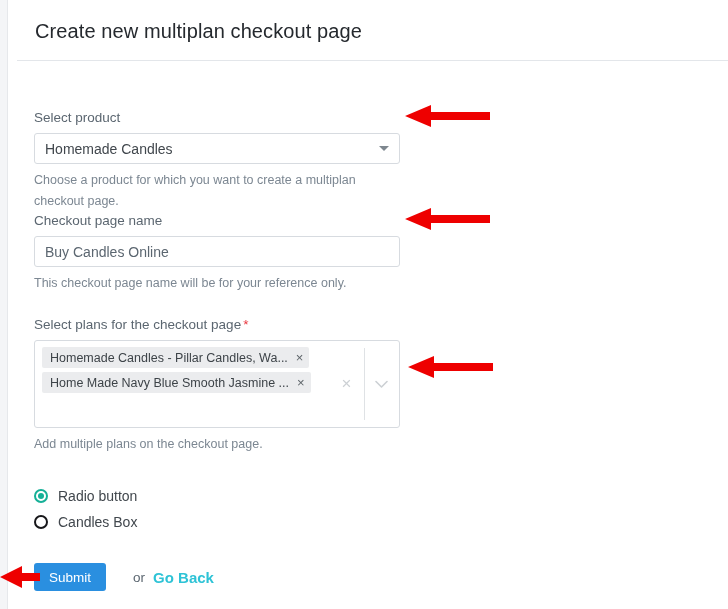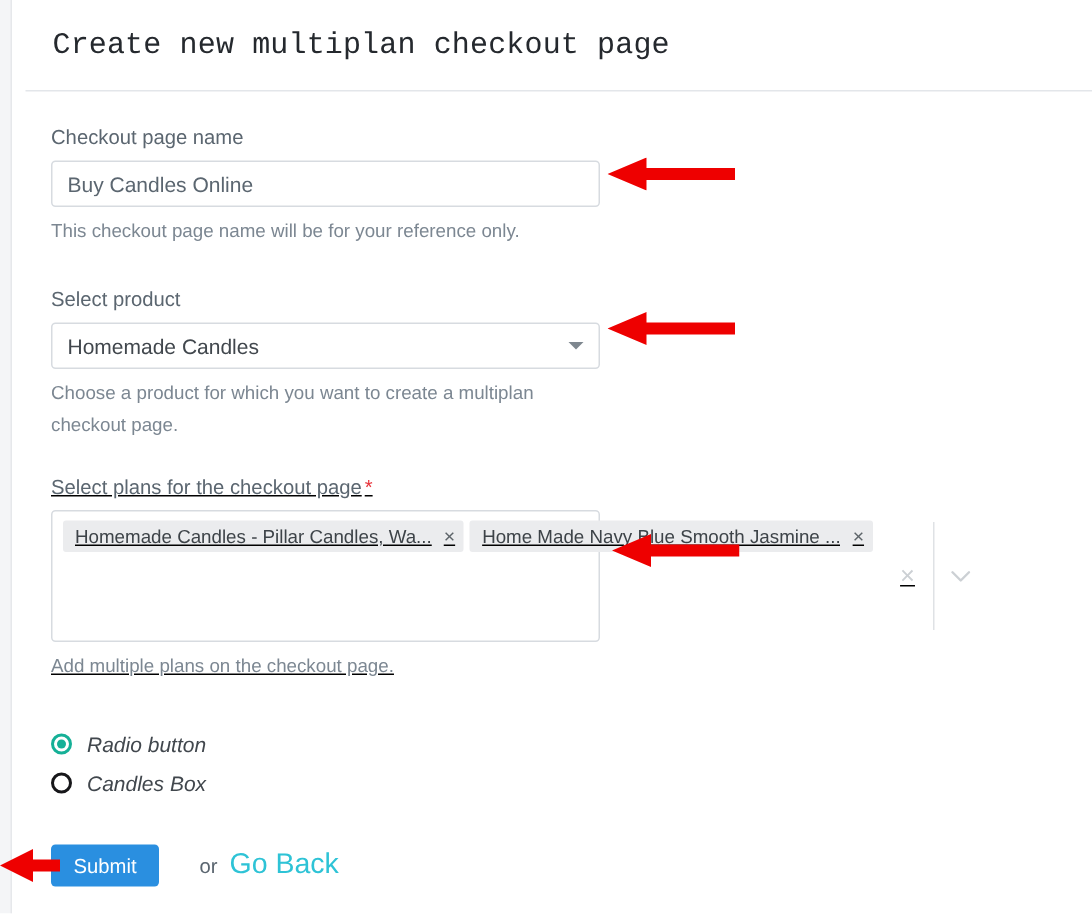--- a/index.html
+++ b/index.html
@@ -29,21 +29,20 @@
     position: absolute;
     left: 9px; top: 0;
     width: 719px; height: 609px;
     background: #ffffff;
     box-sizing: border-box;
   }
 
   
   .header {
     padding: 18px 0 16px 26px;
-    font-family: Liberation Mono, monospace;
   }
   .page-title {
     font-size: 20px;
     color: #25292e;
     font-weight: normal;
     letter-spacing: .1px;
     line-height: 26px;
     margin: 0;
   }
   .header-divider {
@@ -128,20 +127,21 @@
     border: 1px solid #d7dbe0;
     border-radius: 3px;
     background: #fff;
     display: flex;
     position: relative;
   }
   .ms-values {
     flex: 1;
     padding: 6px 6px 6px 7px;
     display: flex;
+    flex-direction: column;
     align-items: flex-start;
     gap: 4px;
   }
   .chip {
     background: #ebecee;
     border-radius: 2px;
     display: inline-flex;
     align-items: center;
     height: 21px;
     max-width: 282px;
@@ -206,21 +206,20 @@
   .radio-row.checked .radio-outer { border-color: #15b097; }
   .radio-inner {
     width: 6px; height: 6px;
     border-radius: 50%;
     background: transparent;
   }
   .radio-row.checked .radio-inner { background: #15b097; }
   .radio-label {
     font-size: 14px;
     color: #41474d;
-    font-style: italic;
   }
 
   
   .actions {
     margin-top: 28px;
     display: flex;
     align-items: center;
   }
   .submit-btn {
     background: #2a8fe0;
@@ -232,24 +231,25 @@
     font-size: 13.5px;
     font-family: "Liberation Sans", sans-serif;
     cursor: pointer;
   }
   .or-text {
     font-size: 13.5px;
     color: #5b6670;
     margin: 0 8px 0 27px;
   }
   .go-back-link {
-    font-size: 19px;
+    font-size: 15px;
     color: #2ec3d6;
     text-decoration: none;
     cursor: pointer;
+    font-weight: bold;
   }
 
   
   .arrow {
     position: absolute;
     height: 22px;
     pointer-events: none;
   }
   .arrow svg { display: block; }
 </style>
@@ -259,39 +259,39 @@
 <div class="page-gutter"></div>
 
 <div class="page">
 
   <div class="header">
     <h1 class="page-title">Create new multiplan checkout page</h1>
   </div>
   <div class="header-divider"></div>
 
   <div class="form">
-
-    <div class="field">
-      <label class="field-label">Checkout page name</label>
-      <input class="text-input" type="text" value="Buy Candles Online" style="">
-      <div class="help-text">This checkout page name will be for your reference only.</div>
-    </div>
 
     <div class="field" style="margin-top:26px;">
       <label class="field-label">Select product</label>
       <div class="select-wrap">
         <div class="select-box">
           <span>Homemade Candles</span>
         </div>
         <span class="caret-down"></span>
       </div>
       <div class="help-text">Choose a product for which you want to create a multiplan checkout page.</div>
     </div>
 
-    <div class="field" style="margin-top:22px;text-decoration:underline;">
+    <div class="field">
+      <label class="field-label">Checkout page name</label>
+      <input class="text-input" type="text" value="Buy Candles Online" style="">
+      <div class="help-text">This checkout page name will be for your reference only.</div>
+    </div>
+
+    <div class="field" style="margin-top:22px;">
       <label class="field-label">
         <span>Select plans for the checkout page</span><span class="req">*</span>
       </label>
 
       <div class="multiselect">
         <div class="ms-values">
           <span class="chip">
             <span class="chip-label">Homemade Candles - Pillar Candles, Wa...</span>
             <span class="chip-remove">×</span>
           </span>

